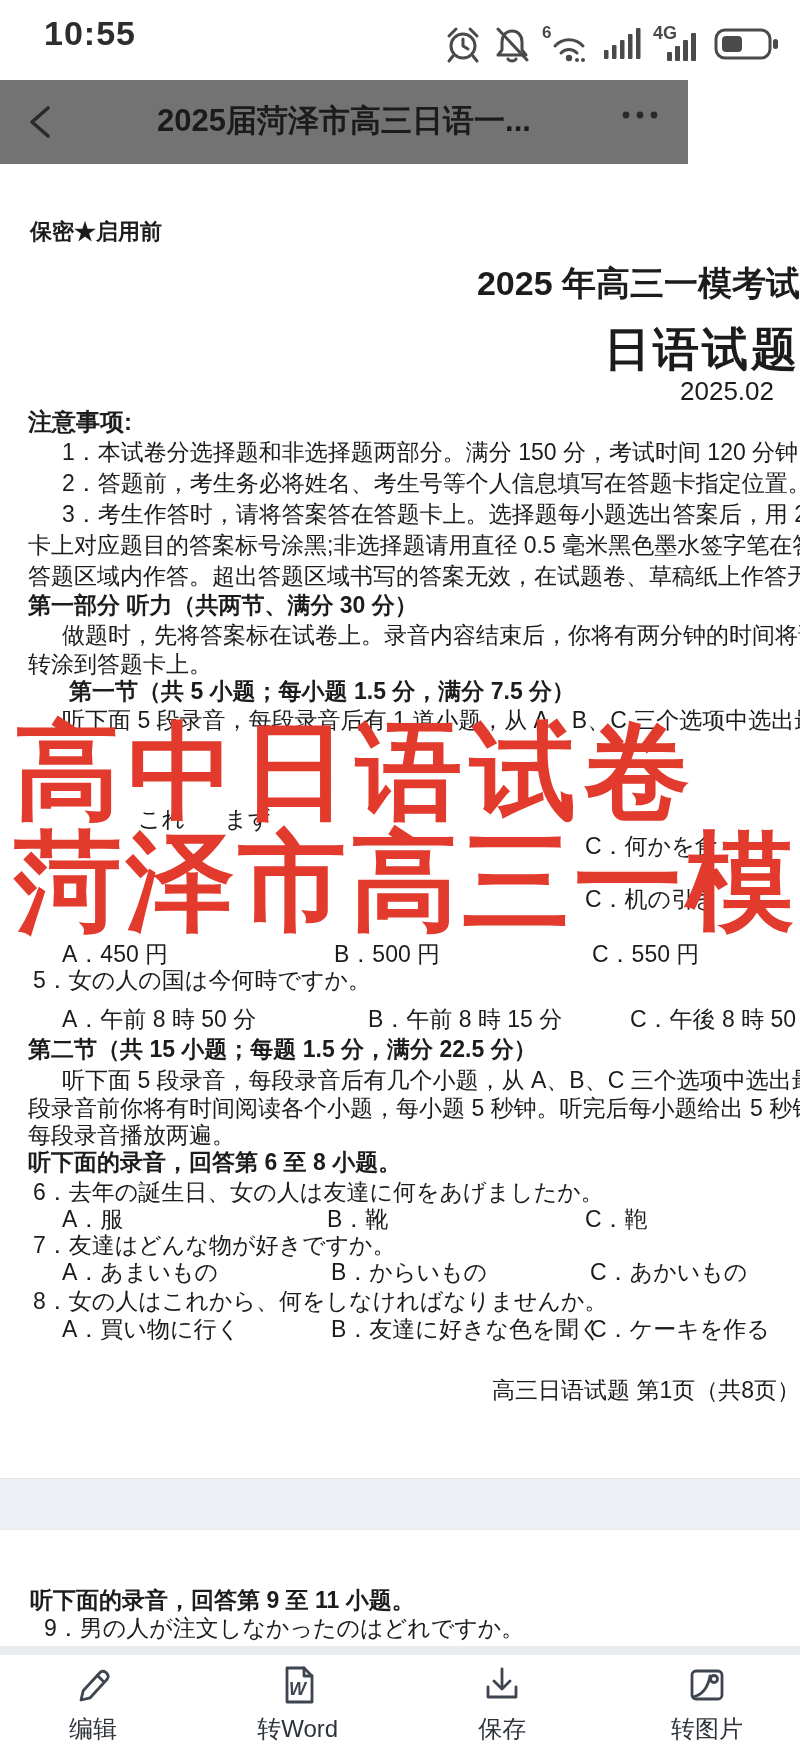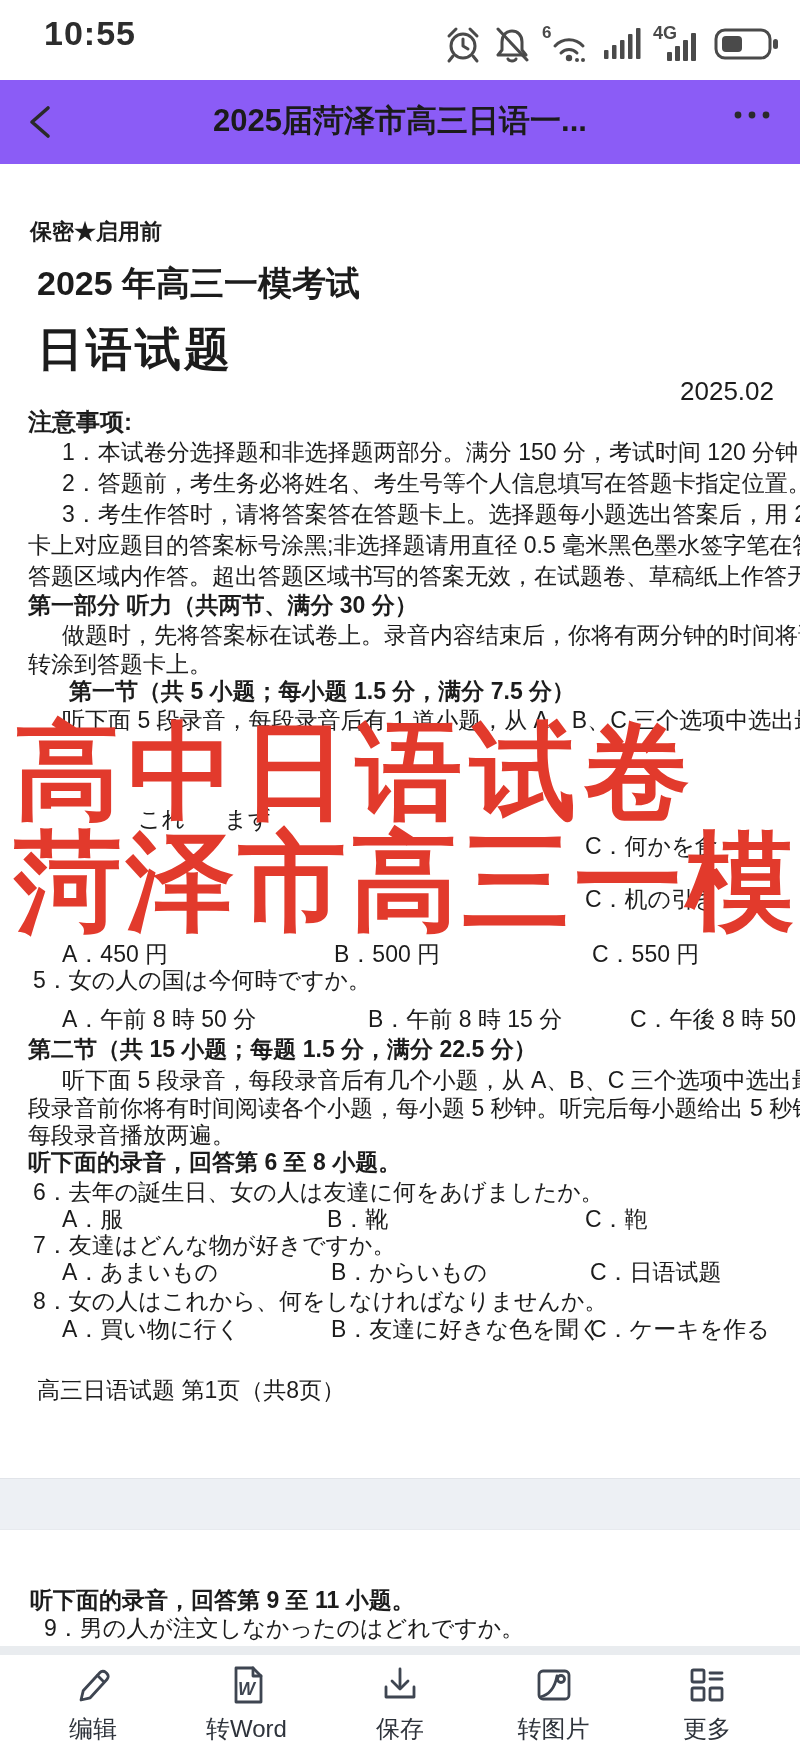--- a/index.html
+++ b/index.html
@@ -9,28 +9,28 @@
     background:#fff;overflow:hidden;
     font-family:"Liberation Sans",sans-serif;color:#191919;
   }
   
   .status-bar{position:absolute;left:0;top:0;width:798px;height:80px;background:#fff;}
   .time{position:absolute;left:44px;top:14px;font-size:34px;font-weight:600;color:#2d2d2d;letter-spacing:1px;}
   .status-icons{position:absolute;right:18px;top:22px;display:flex;align-items:center;gap:9px;}
   .sicon{stroke:#4a4a4a;fill:none;stroke-width:3;stroke-linecap:round;stroke-linejoin:round;}
   .sfill{fill:#4a4a4a;stroke:none;}
   
-  .nav-bar{position:absolute;left:0;top:80px;width:800px;height:84px;background:#8b5cf6;}
+  .nav-bar{position:absolute;left:0;top:80px;width:688px;height:84px;background:#737373;}
   .back-btn{position:absolute;left:22px;top:16px;width:44px;height:52px;display:flex;align-items:center;cursor:pointer;}
   .nav-title{position:absolute;left:90px;right:90px;top:20px;text-align:center;font-size:31px;font-weight:600;color:#1b1b1b;white-space:nowrap;overflow:hidden;}
   .more-btn{position:absolute;right:26px;top:28px;cursor:pointer;}
   
   .line{position:absolute;white-space:nowrap;font-size:23px;line-height:1.15;color:#1c1c1c;}
   .b{font-weight:700;}
-  .ctr{left:0;width:800px;text-align:left;padding-left:37px;}
+  .ctr{left:0;width:800px;text-align:right;padding-left:37px;}
   
   .wm{position:absolute;white-space:nowrap;font-weight:900;line-height:1;z-index:5;}
   .wm1{left:14px;top:718px;font-size:106px;letter-spacing:8px;}
   .wm2{left:14px;top:828px;font-size:108px;letter-spacing:4px;}
   
   .page-gap{position:absolute;left:0;top:1478px;width:800px;height:52px;background:#edf0f4;border-top:1px solid #e1e4e9;border-bottom:1px solid #e7eaee;}
   
   .toolbar-shadow{position:absolute;left:0;top:1646px;width:800px;height:9px;background:#e9ecef;}
   .toolbar{position:absolute;left:0;top:1655px;width:800px;height:103px;background:#fff;display:flex;justify-content:space-between;padding:0 28px;}
   .tb-item{width:130px;display:flex;flex-direction:column;align-items:center;padding-top:8px;cursor:pointer;}
@@ -154,21 +154,21 @@
 
     <div class="line b" style="left:28px;top:1149px;">听下面的录音，回答第 6 至 8 小题。</div>
     <div class="line" style="left:33px;top:1179px;">6．去年の誕生日、女の人は友達に何をあげましたか。</div>
     <div class="line" style="left:62px;top:1206px;">A．服</div>
     <div class="line" style="left:327px;top:1206px;">B．靴</div>
     <div class="line" style="left:585px;top:1206px;">C．鞄</div>
 
     <div class="line" style="left:33px;top:1232px;">7．友達はどんな物が好きですか。</div>
     <div class="line" style="left:62px;top:1259px;">A．あまいもの</div>
     <div class="line" style="left:331px;top:1259px;">B．からいもの</div>
-    <div class="line" style="left:590px;top:1259px;">C．日语试题</div>
+    <div class="line" style="left:590px;top:1259px;">C．あかいもの</div>
 
     <div class="line" style="left:33px;top:1288px;">8．女の人はこれから、何をしなければなりませんか。</div>
     <div class="line" style="left:62px;top:1316px;">A．買い物に行く</div>
     <div class="line" style="left:331px;top:1316px;">B．友達に好きな色を聞く</div>
     <div class="line" style="left:590px;top:1316px;">C．ケーキを作る</div>
 
     <div class="line ctr" style="top:1338px;margin-top:39px;">高三日语试题 第1页（共8页）</div>
 
     <div class="wm wm1" style="color: rgb(226, 58, 44);">高中日语试卷</div>
     <div class="wm wm2" style="color: rgb(226, 58, 44);">菏泽市高三一模</div>
@@ -215,26 +215,15 @@
     <div class="tb-item">
       <svg class="tb-icon" viewBox="0 0 44 44">
         <g class="ticon">
             <rect x="7" y="8" width="30" height="28" rx="4"></rect>
             <circle cx="29" cy="16" r="3.5"></circle>
             <path d="M8 34c9-2 15-10 17-21"></path>
           </g>
       </svg>
       <div class="tb-label">转图片</div>
     </div>
-    <div class="tb-item">
-      <svg class="tb-icon" viewBox="0 0 44 44">
-        <g class="ticon">
-            <rect x="7" y="7" width="12" height="12" rx="1.5"></rect>
-            <path d="M25 10h12M25 16h12"></path>
-            <rect x="7" y="25" width="12" height="12" rx="1.5"></rect>
-            <rect x="25" y="25" width="12" height="12" rx="1.5"></rect>
-          </g>
-      </svg>
-      <div class="tb-label">更多</div>
-    </div>
   </div>
 
 </div>
 
 </body></html>

